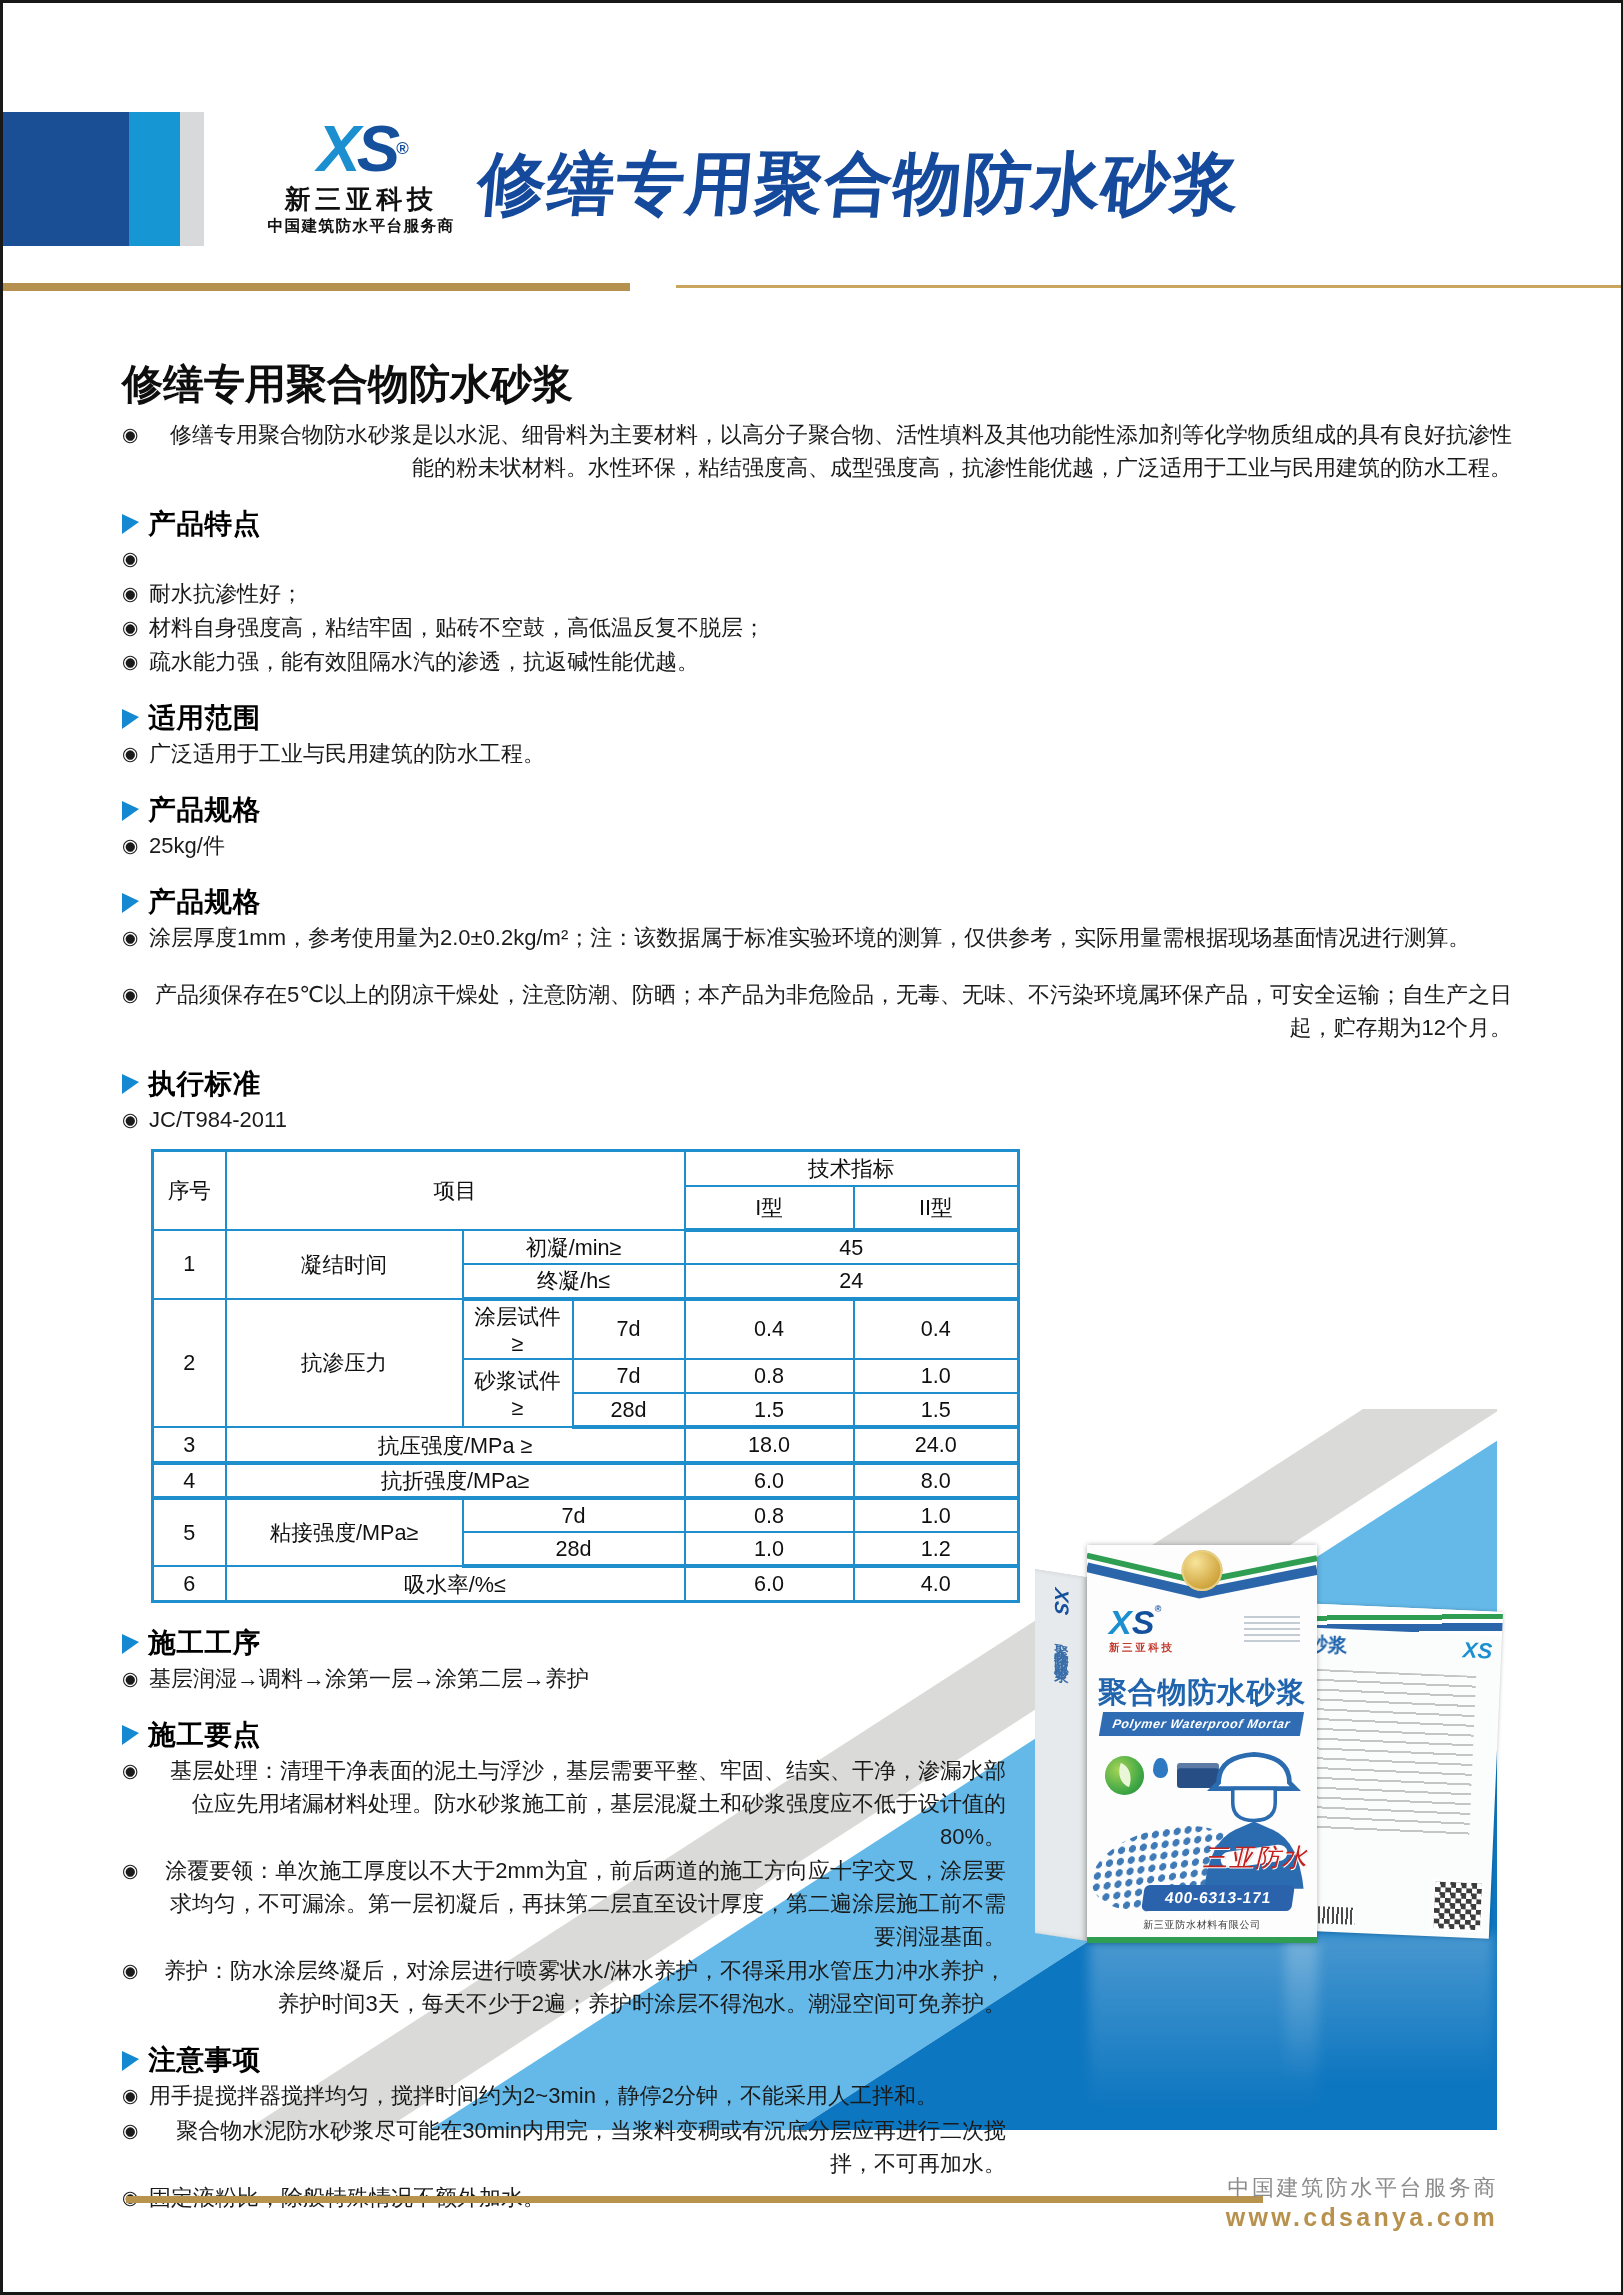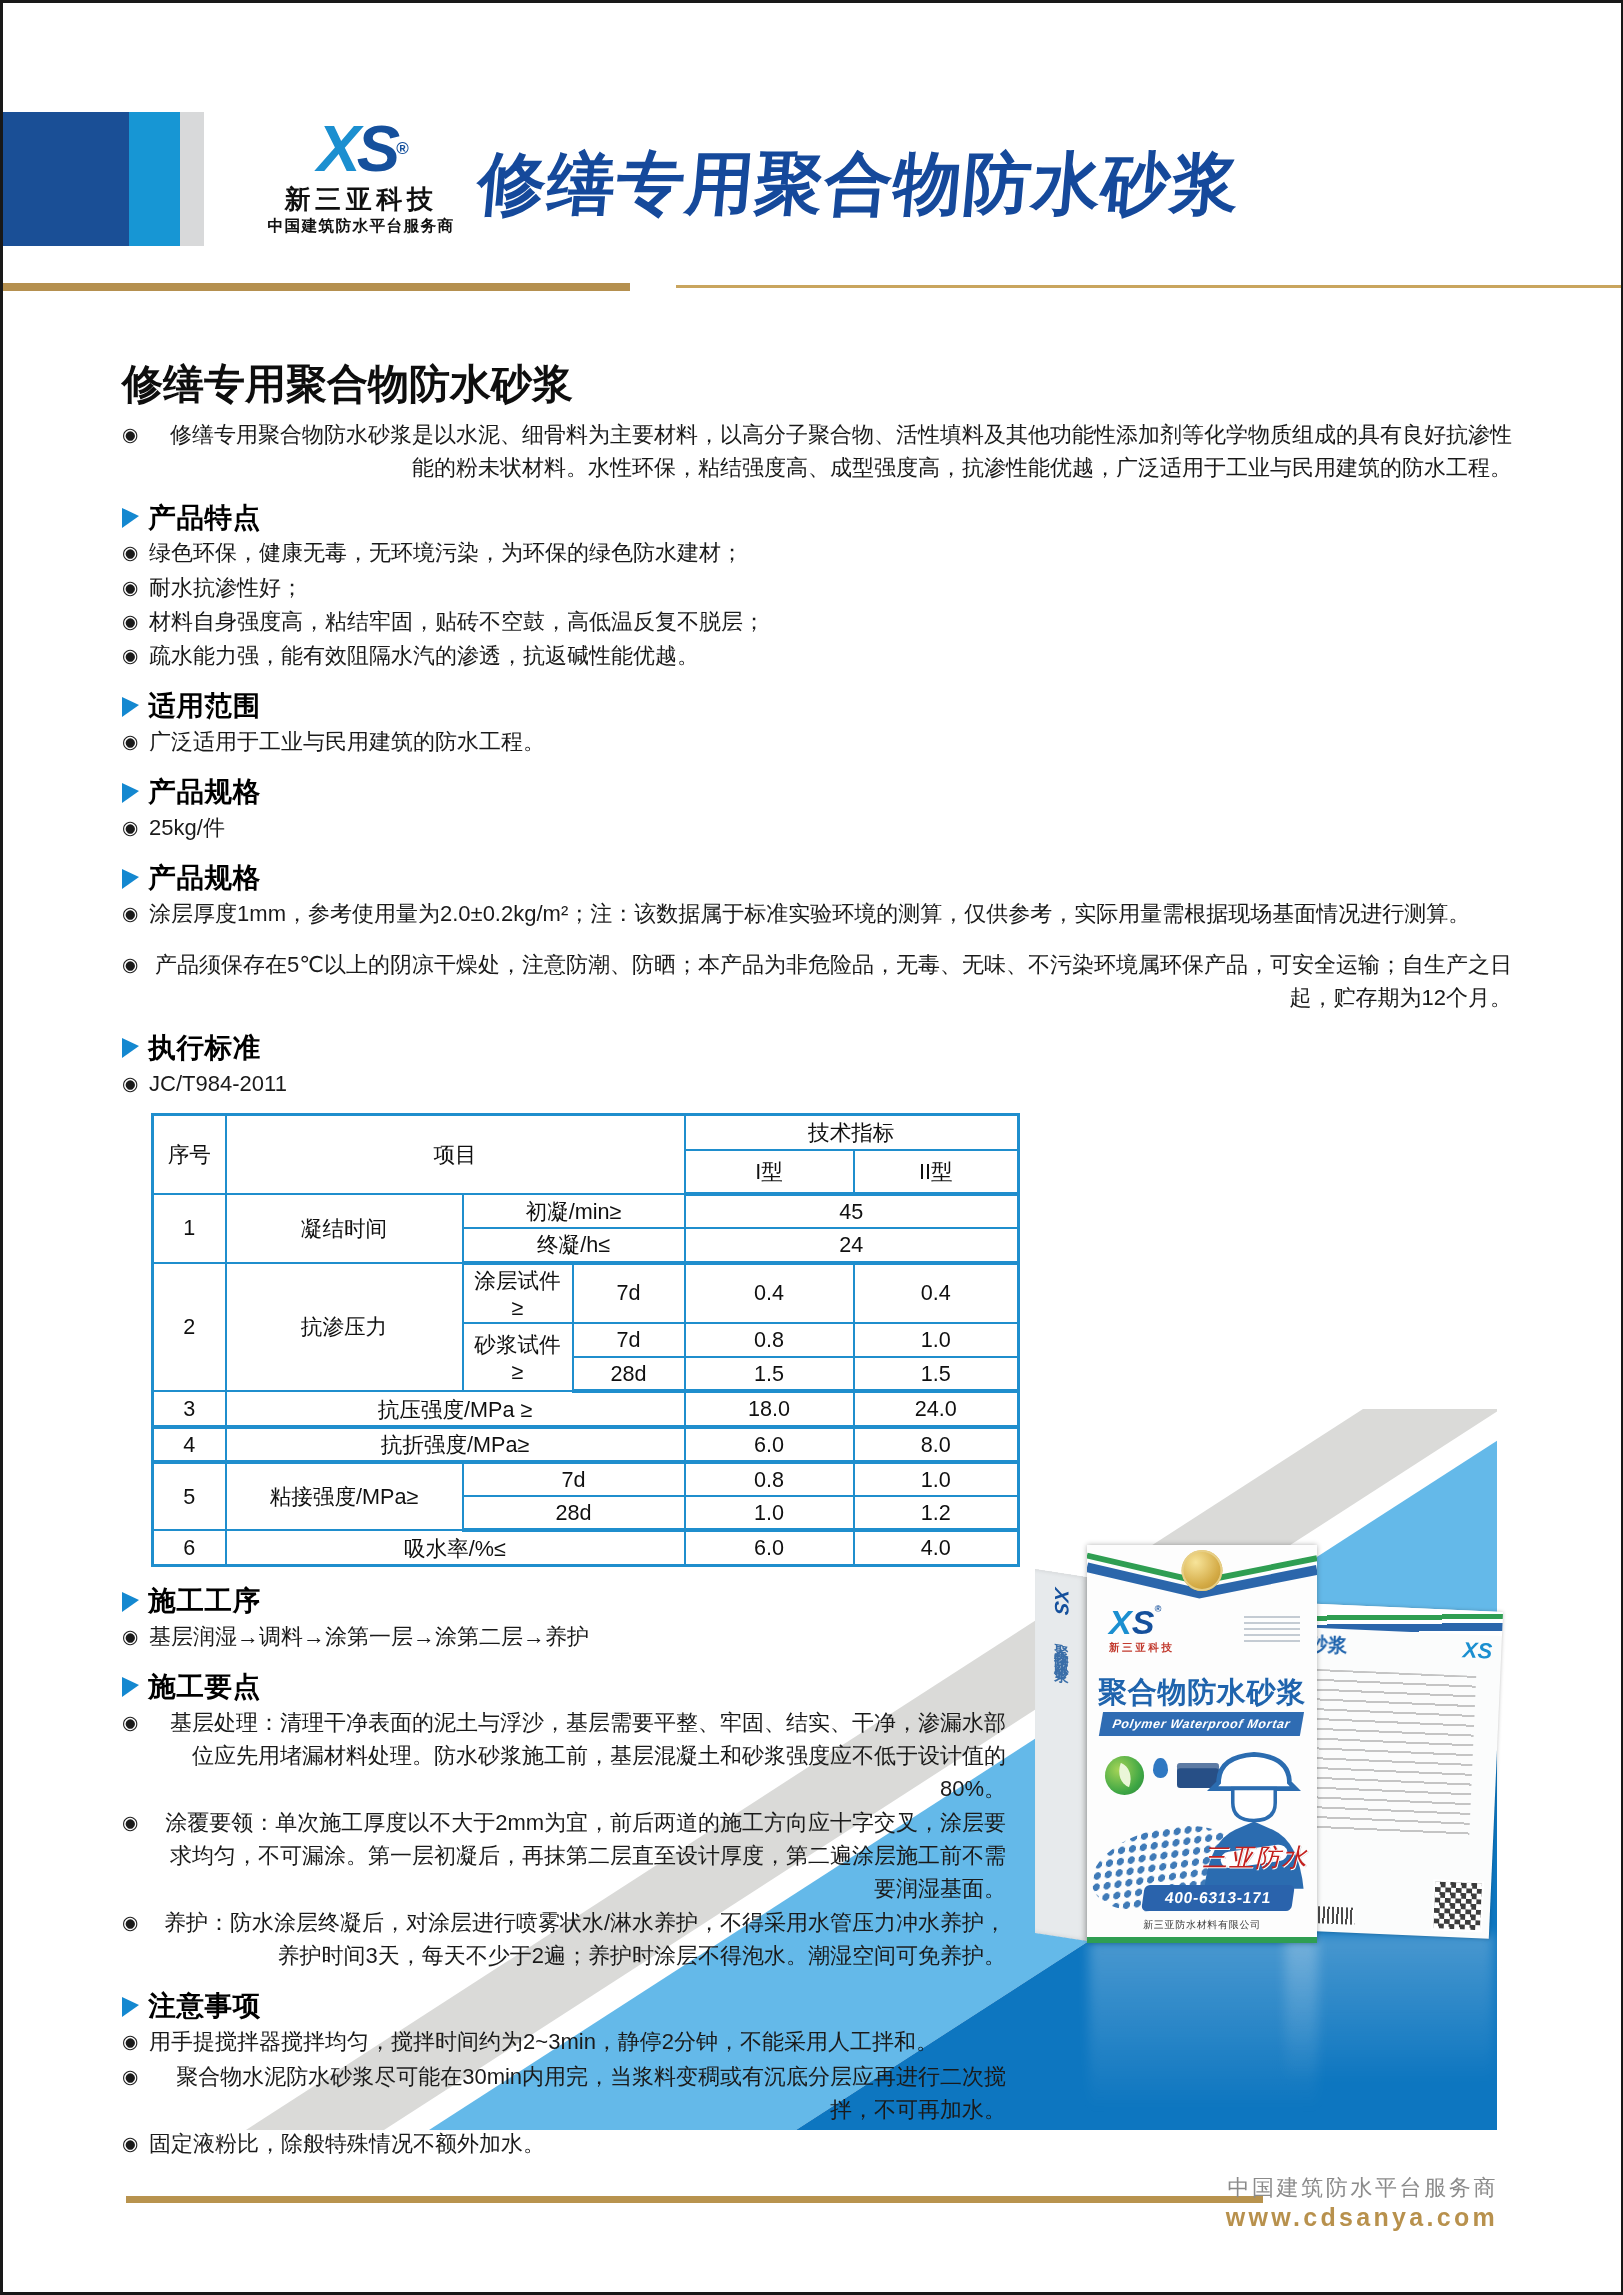--- a/index.html
+++ b/index.html
@@ -25,21 +25,21 @@
               color:#15499b;transform:skewX(-5deg);letter-spacing:1.3px;white-space:nowrap;}
 
   .rule-left{position:absolute;left:0;top:280px;width:627px;height:7.8px;background:#b5904f;}
   .rule-right{position:absolute;left:673px;top:282px;width:947px;height:3.3px;background:#c9a55e;}
 
   
   #doc-flow{position:absolute;left:119px;top:358px;width:1390px;}
   #doc-title{font-size:41px;font-weight:900;color:#0e0e0e;line-height:46px;margin-bottom:7.8px;}
 
   .section{margin-top:10.5px;}
-  .section + .section{margin-top:18px;}
+  .section + .section{margin-top:24px;}
   .sec-head{display:flex;align-items:center;gap:9.2px;height:31px;margin-bottom:3.9px;}
   .arrow-icon{width:0;height:0;border-left:17px solid #1488d0;border-top:10.5px solid transparent;
               border-bottom:10.5px solid transparent;transform:skewY(-6deg);flex:0 0 auto;}
   .sec-title{font-size:27.5px;font-weight:900;color:#000;line-height:31px;letter-spacing:0.7px;}
   .bullet{display:flex;gap:10.5px;font-size:22px;line-height:33px;color:#1a1a1a;margin-top:1.3px;}
   .bullet .mark{flex:0 0 auto;font-size:19px;line-height:33px;}
   .bullet .txt{display:block;text-align:right;}
   .section.narrow .bullet .txt{max-width:857px;}
 
   
@@ -222,21 +222,20 @@
           <span class="txt">修缮专用聚合物防水砂浆是以水泥、细骨料为主要材料，以高分子聚合物、活性填料及其他功能性添加剂等化学物质组成的具有良好抗渗性能的粉未状材料。水性环保，粘结强度高、成型强度高，抗渗性能优越，广泛适用于工业与民用建筑的防水工程。</span>
         </div>
       </div>
       <div class="section">
         <div class="sec-head">
           <span class="arrow-icon"></span>
           <span class="sec-title">产品特点</span>
         </div>
         <div class="bullet">
           <span class="mark">◉</span>
-          <span class="txt">绿色环保，健康无毒，无环境污染，为环保的绿色防水建材；</span>
         </div>
         <div class="bullet">
           <span class="mark">◉</span>
           <span class="txt">耐水抗渗性好；</span>
         </div>
         <div class="bullet">
           <span class="mark">◉</span>
           <span class="txt">材料自身强度高，粘结牢固，贴砖不空鼓，高低温反复不脱层；</span>
         </div>
         <div class="bullet">

